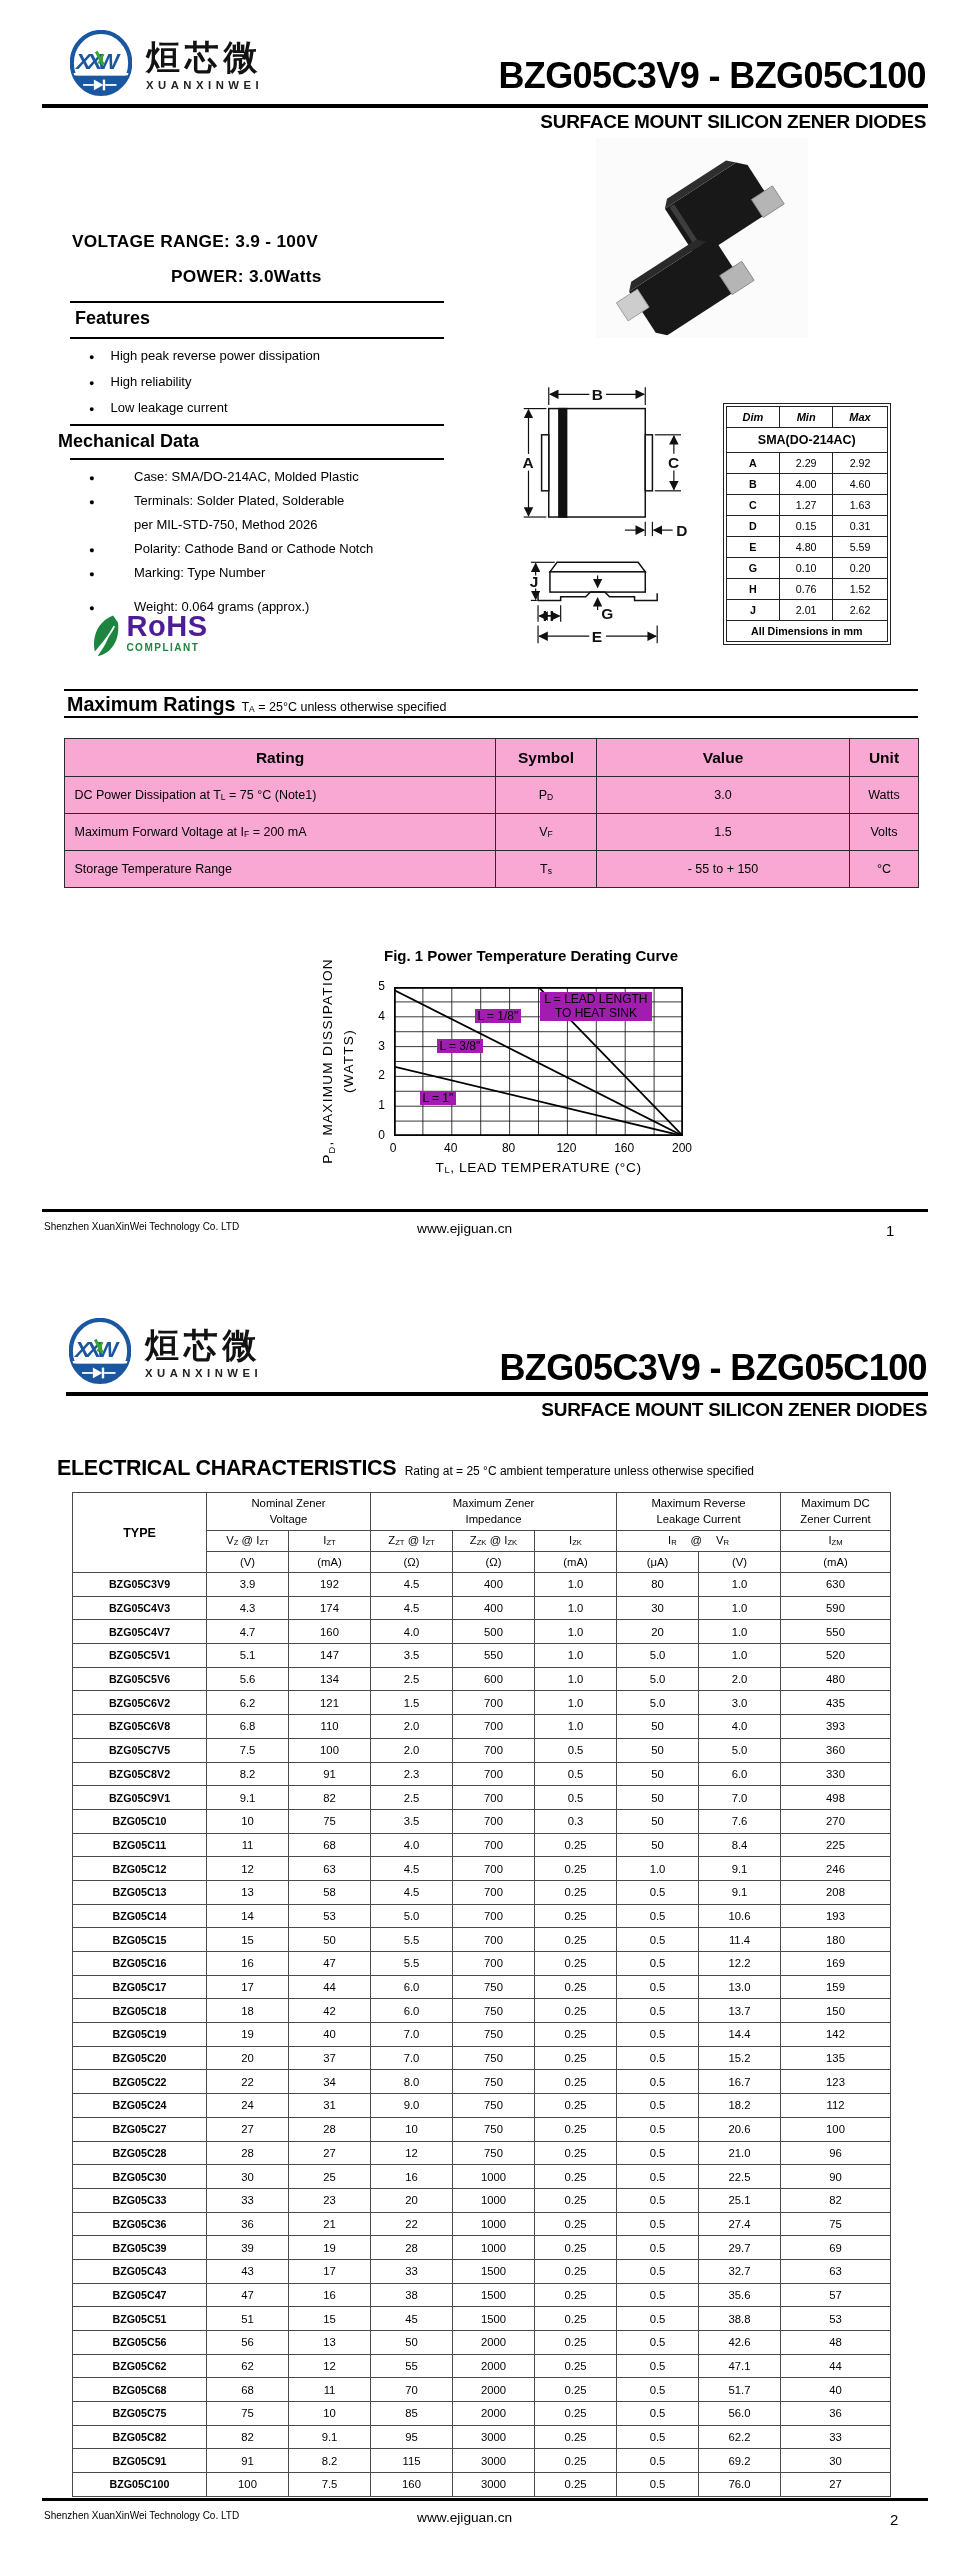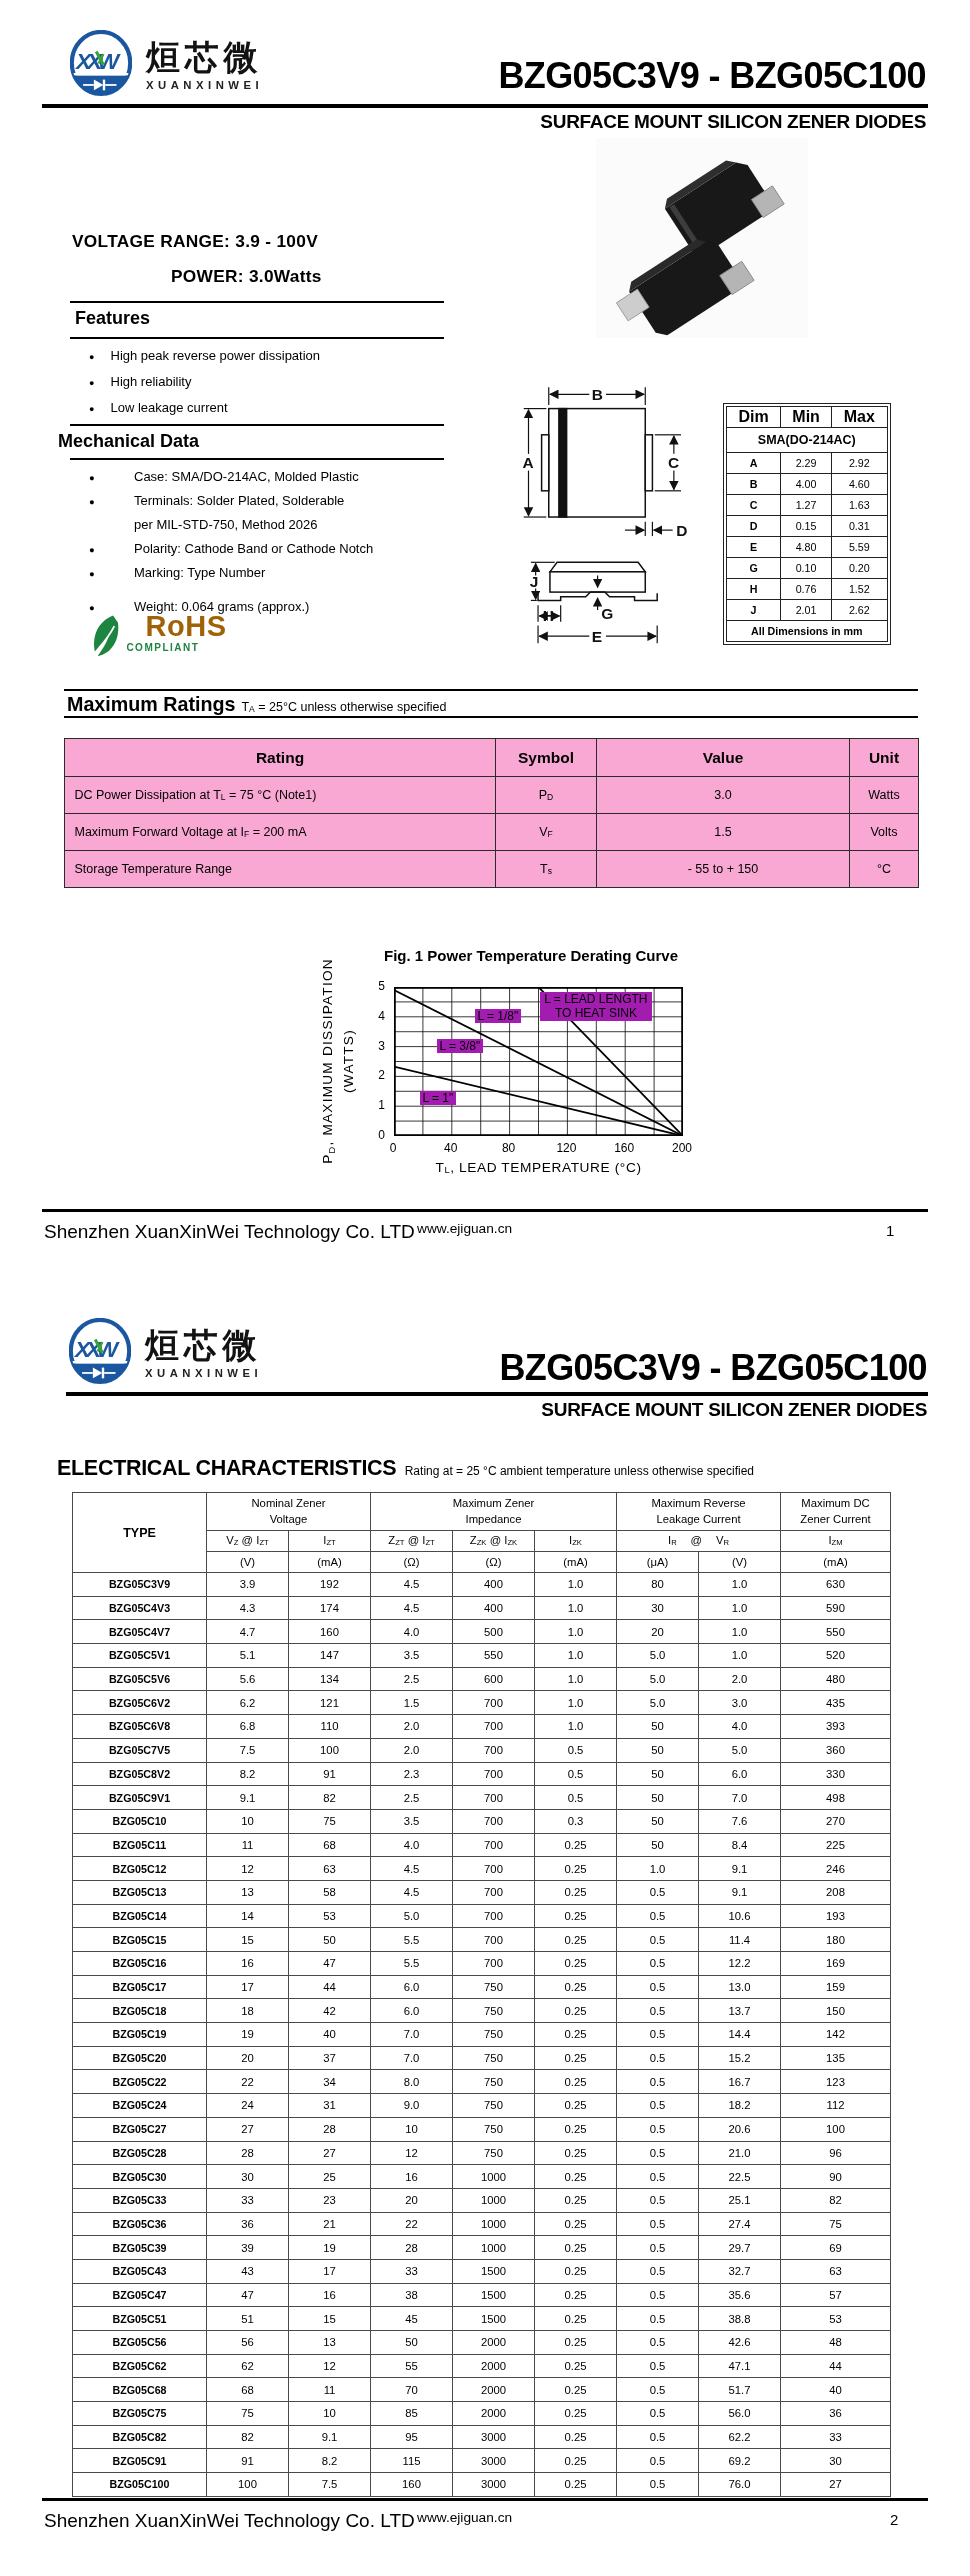--- a/index.html
+++ b/index.html
@@ -27,29 +27,29 @@
   .f-item{height:26px;}
   .m-item{height:24px;}
   .m-item:last-child{margin-top:9.5px;}
   .dot{width:21.5px;font-size:9px;line-height:18px;}
   .mdot{width:45px;font-size:9.5px;line-height:18px;}
   .btext{font-size:13px;line-height:16.7px;white-space:nowrap;}
 
   
   .rohs{display:flex;align-items:flex-start;}
   .rohs-col{margin-left:2.4px;}
-  .rohs-name{font-size:29px;font-weight:bold;color:#a16207;line-height:27.4px;letter-spacing:0.6px;margin-left:19px;}
+  .rohs-name{font-size:29px;font-weight:bold;color:#4c1d95;line-height:27.4px;letter-spacing:0.6px;}
   .rohs-sub{font-size:10px;font-weight:bold;color:#1e8540;letter-spacing:1.5px;margin-top:1.2px;}
 
   
   .dims-wrap{border:1.2px solid #222;padding:1.8px;background:#fff;}
   .dims{border-collapse:collapse;width:100%;}
   .dims td,.dims th{border:0.9px solid #222;text-align:center;height:20px;font-size:10.7px;padding:0 2.4px;}
   .dims .t-row td{font-size:12.5px;font-weight:bold;height:24px;}
-  .dims thead th{font-size:16px;}
+  .dims thead th{font-size:11px;font-style:italic;}
   .dims .dimL{font-weight:bold;}
   .dims .foot td{font-weight:bold;font-size:10.7px;}
 
   
   .mr-head{position:absolute;display:flex;align-items:baseline;white-space:nowrap;}
   .mr-title{font-size:19.7px;font-weight:bold;}
   .mr-cond{font-size:12.5px;margin-left:6px;}
   table.ratings{border-collapse:collapse;table-layout:fixed;background:#f9a8d4;}
   .ratings th{border:1.2px solid #2b2b2b;font-size:15.5px;font-weight:bold;height:35px;}
   .ratings td{border:1.2px solid #2b2b2b;font-size:12.5px;height:34px;text-align:center;}
@@ -74,21 +74,21 @@
   .elec th,.elec td{border:1.2px solid #4a4a4a;text-align:center;padding:0 1.2px;}
   .elec thead .grp{height:37px;font-size:11.3px;font-weight:normal;line-height:15.5px;}
   .elec thead .sym{height:20px;font-size:11.3px;font-weight:normal;}
   .elec thead .unit{height:20px;font-size:11.3px;font-weight:normal;}
   .elec thead .typeh{font-size:12.5px;font-weight:bold;}
   .elec tbody td{height:22.7px;font-size:11.3px;}
   .elec tbody td.t{font-weight:bold;font-size:10.7px;}
   .elec .wsp{word-spacing:10.7px;}
 
   
-  .foot-co{position:absolute;font-size:19px;white-space:nowrap;}
+  .foot-co{position:absolute;font-size:10px;white-space:nowrap;}
   .foot-web{position:absolute;font-size:13.7px;white-space:nowrap;}
   .foot-pg{position:absolute;font-size:15px;}
 </style>
 </head>
 <body>
 
 <div id="sheet">
 
   <div class="abs" id="p1" style="left:0;top:0;width:970px;height:1258px;">
 

